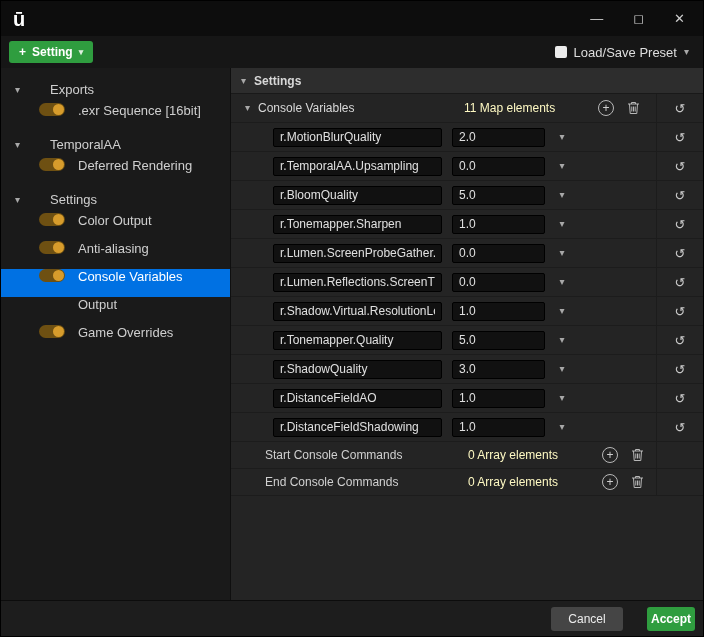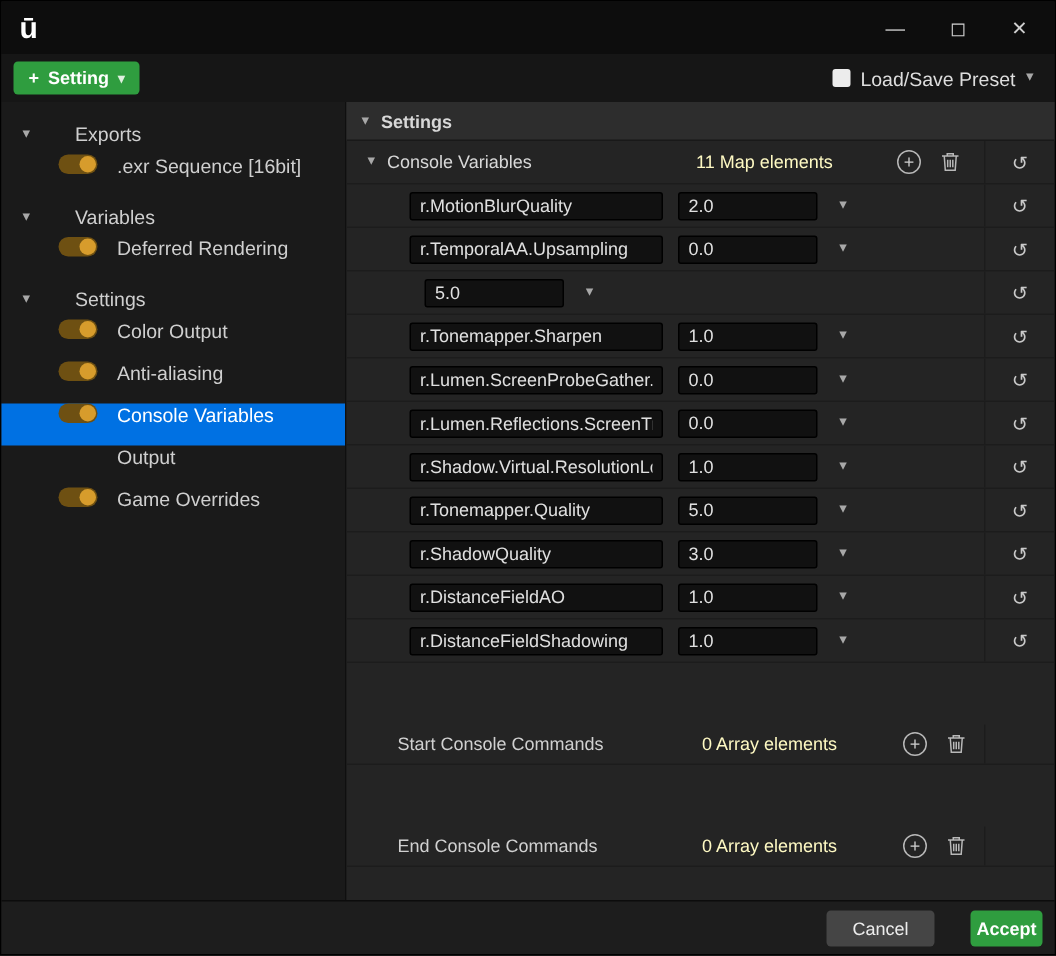--- a/index.html
+++ b/index.html
@@ -50,21 +50,21 @@
   .plus-circle { width:16px; height:16px; border:1px solid #b8b8b8; border-radius:50%; color:#cfcfcf; font-size:12px; line-height:1; }
   .reset-col { margin-left:auto; width:47px; align-self:stretch; border-left:1px solid #1c1c1c; display:flex; align-items:center; justify-content:center; flex:none; }
   .reset { color:#c9c9c9; font-size:13px; cursor:pointer; }
 
   .cvar-row { height:29px; display:flex; align-items:center; padding-left:42px; border-bottom:1px solid #1c1c1c; flex:none; }
   .field { background:#111; border:1px solid #000; border-radius:2px; color:#e0e0e0; font-family:inherit; font-size:12px; height:19px; padding:0 6px; }
   .name-input { width:169px; }
   .value-input { width:93px; margin-left:10px; }
   .dd-btn { width:28px; height:19px; margin-left:3px; display:flex; align-items:center; justify-content:center; cursor:pointer; }
 
-  .cmd-row { height:27px; display:flex; align-items:center; padding-left:34px; border-bottom:1px solid #1c1c1c; flex:none;margin-top:41px; }
+  .cmd-row { height:27px; display:flex; align-items:center; padding-left:34px; border-bottom:1px solid #1c1c1c; flex:none; }
   .cmd-label { width:203px; font-size:12px; color:#d0d0d0; }
   .panel-fill { flex:1; }
 
   
   .footer { height:36px; flex:none; background:#1d1d1d; border-top:1px solid #0c0c0c; display:flex; align-items:center; justify-content:flex-end; gap:24px; padding-right:8px; }
   .btn { height:24px; border:none; border-radius:3px; font-family:inherit; font-size:12px; cursor:pointer; }
   .btn-cancel { width:72px; background:#454545; color:#ececec; }
   .btn-accept { width:48px; background:#2f9d3f; color:#fff; font-weight:bold; }
 </style>
 </head>
@@ -102,21 +102,21 @@
         <span class="chev">▾</span>
         <span class="label">Exports</span>
       </div>
       <div class="side-item">
         <span class="toggle"></span>
         <span>.exr Sequence [16bit]</span>
       </div>
 
       <div class="group-header">
         <span class="chev">▾</span>
-        <span class="label">Variables</span>
+        <span class="label">TemporalAA</span>
       </div>
       <div class="side-item">
         <span class="toggle"></span>
         <span>Deferred Rendering</span>
       </div>
 
       <div class="group-header">
         <span class="chev">▾</span>
         <span class="label">Settings</span>
       </div>
@@ -180,20 +180,21 @@
         <input class="field name-input" value="r.TemporalAA.Upsampling" style="">
         <input class="field value-input" value="0.0" style="">
         <div class="dd-btn">
             <span class="chev">▾</span>
           </div>
         <div class="reset-col">
             <span class="reset">↺</span>
           </div>
       </div>
       <div class="cvar-row">
+        <input class="field name-input" value="r.BloomQuality" style="">
         <input class="field value-input" value="5.0" style="">
         <div class="dd-btn">
             <span class="chev">▾</span>
           </div>
         <div class="reset-col">
             <span class="reset">↺</span>
           </div>
       </div>
       <div class="cvar-row">
         <input class="field name-input" value="r.Tonemapper.Sharpen" style="">

